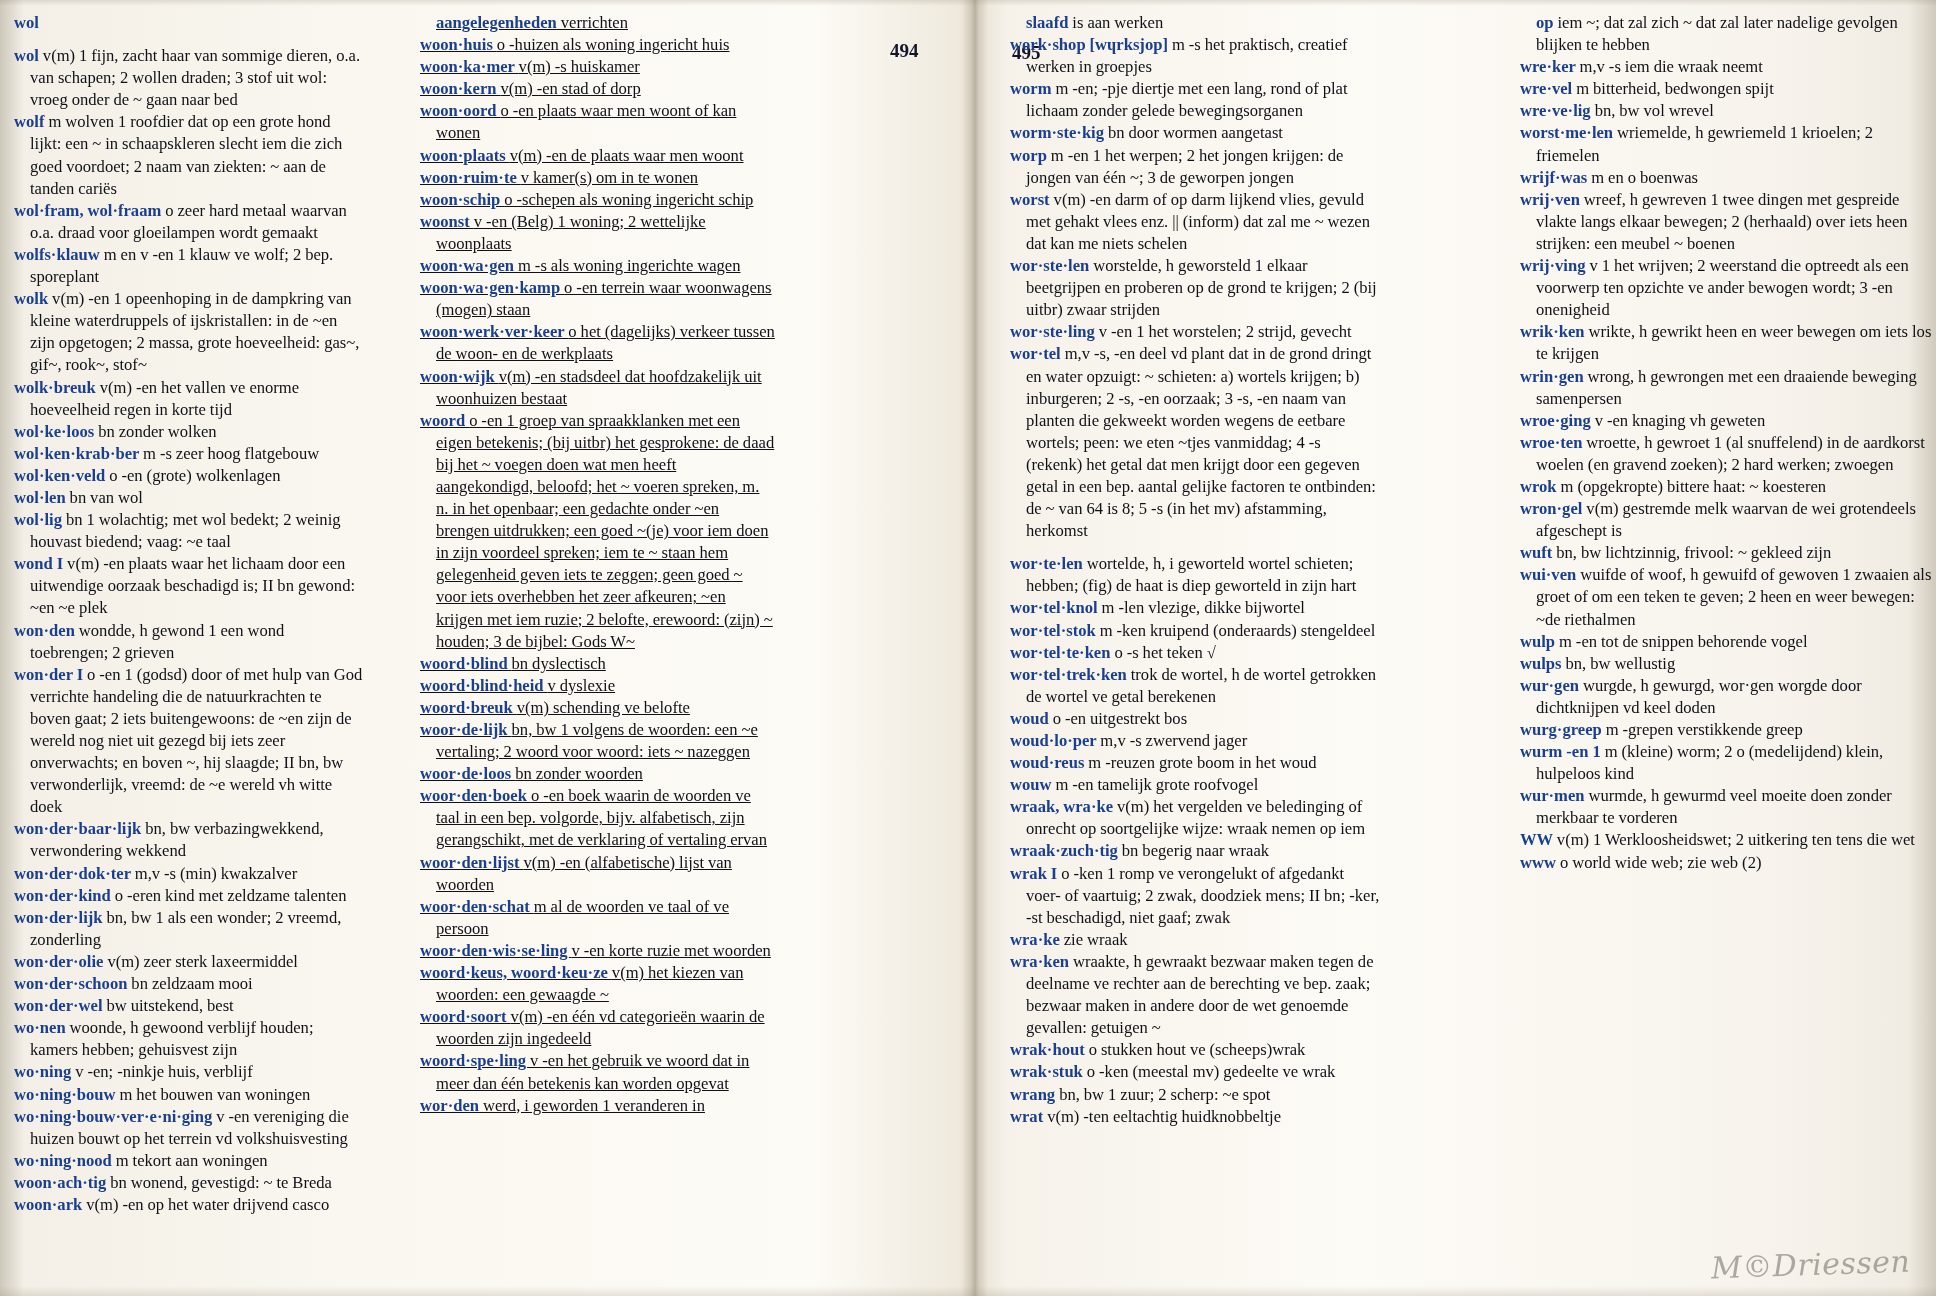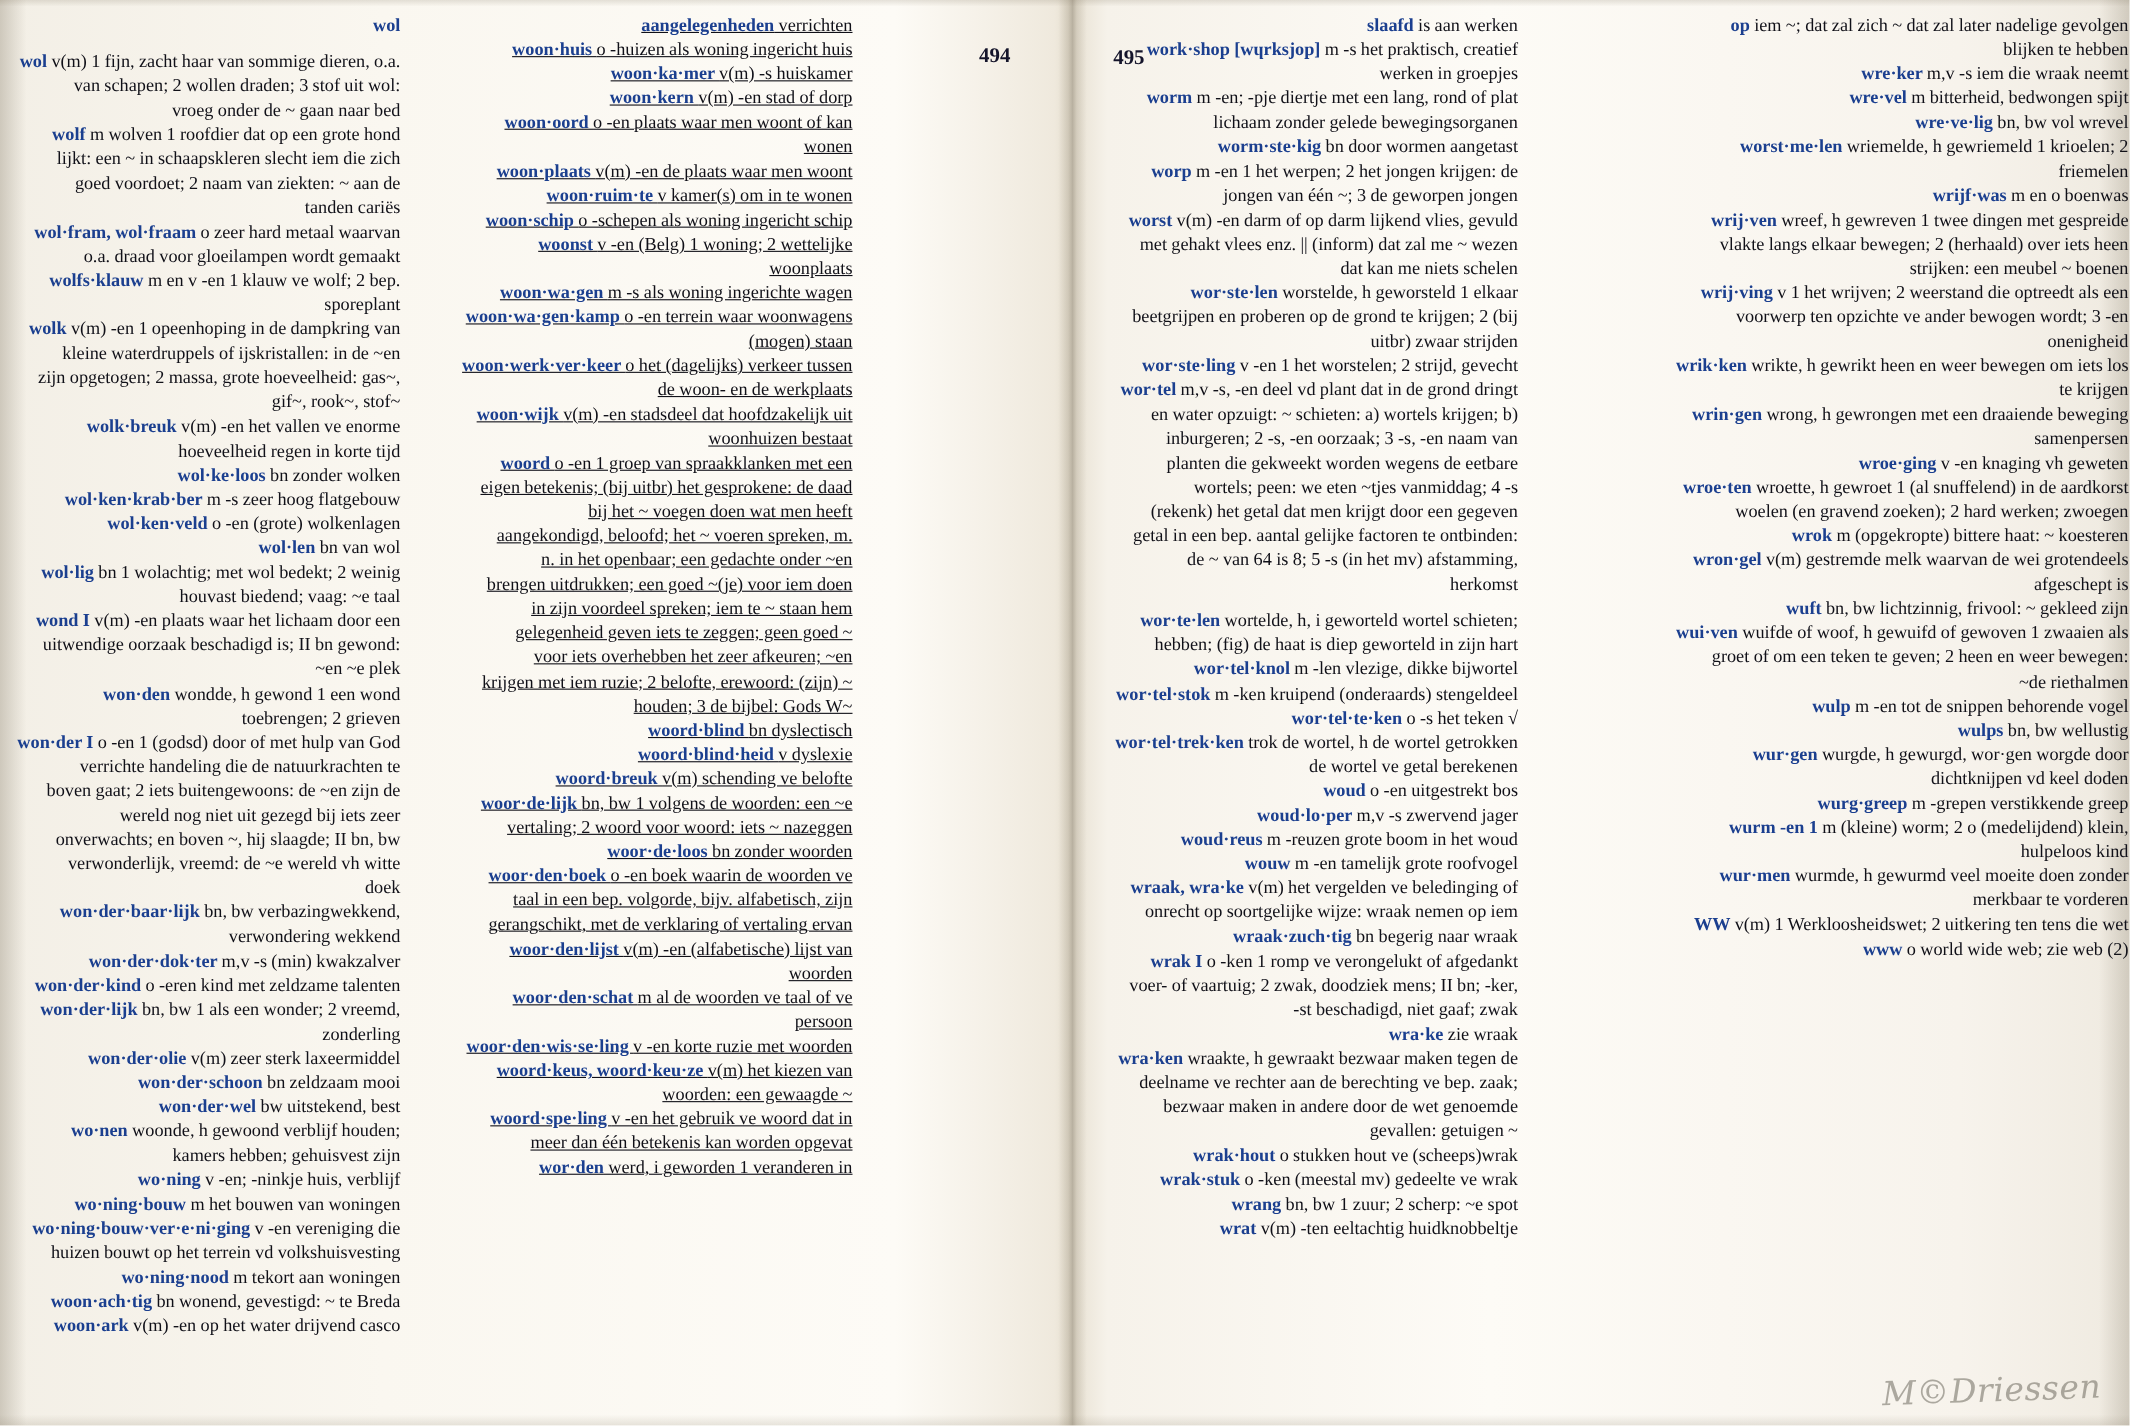--- a/index.html
+++ b/index.html
@@ -51,21 +51,21 @@
   }
   .pagenum.left  { top: 8px;  left: 890px; }
   .pagenum.right { top: 10px; left: 1012px; }
 
   .col {
     position: absolute;
     top: 12px;
     font-size: 16.6px;
     line-height: 22.1px;
     color: #101018;
-    text-align: right;
+    text-align: left;
     word-spacing: -0.2px;
   }
   .col-1 { left: 14px;   width: 350px; }
   .col-2 { left: 420px;  width: 355px; text-decoration: underline; }
   .col-3 { left: 1010px; width: 370px; }
   .col-4 { left: 1520px; width: 415px; }
 
   .entry {
     margin: 0 0 0 0;
     padding: 0;
@@ -167,20 +167,21 @@
     <div class="entry"><span class="hw">woord·blind </span>bn dyslectisch</div>
     <div class="entry"><span class="hw">woord·blind·heid </span>v dyslexie</div>
     <div class="entry"><span class="hw">woord·breuk </span>v(m) schending ve belofte</div>
     <div class="entry"><span class="hw">woor·de·lijk </span>bn, bw 1 volgens de woorden: een ~e vertaling; 2 woord voor woord: iets ~ nazeggen</div>
     <div class="entry"><span class="hw">woor·de·loos </span>bn zonder woorden</div>
     <div class="entry"><span class="hw">woor·den·boek </span>o -en boek waarin de woorden ve taal in een bep. volgorde, bijv. alfabetisch, zijn gerangschikt, met de verklaring of vertaling ervan</div>
     <div class="entry"><span class="hw">woor·den·lijst </span>v(m) -en (alfabetische) lijst van woorden</div>
     <div class="entry"><span class="hw">woor·den·schat </span>m al de woorden ve taal of ve persoon</div>
     <div class="entry"><span class="hw">woor·den·wis·se·ling </span>v -en korte ruzie met woorden</div>
     <div class="entry"><span class="hw">woord·keus, woord·keu·ze </span>v(m) het kiezen van woorden: een gewaagde ~</div>
+    <div class="entry"><span class="hw">woord·soort </span>v(m) -en één vd categorieën waarin de woorden zijn ingedeeld</div>
     <div class="entry"><span class="hw">woord·spe·ling </span>v -en het gebruik ve woord dat in meer dan één betekenis kan worden opgevat</div>
     <div class="entry"><span class="hw">wor·den</span> werd, i geworden 1 veranderen in</div>
   </div>
 
   <div class="col col-3">
     <div class="entry runon"><span class="hw">slaafd</span> is aan werken</div>
     <div class="entry"><span class="hw">work·shop [wɥrksjop] </span>m -s het praktisch, creatief werken in groepjes</div>
     <div class="entry"><span class="hw">worm </span>m -en; -pje diertje met een lang, rond of plat lichaam zonder gelede bewegingsorganen</div>
     <div class="entry"><span class="hw">worm·ste·kig </span>bn door wormen aangetast</div>
     <div class="entry"><span class="hw">worp </span>m -en 1 het werpen; 2 het jongen krijgen: de jongen van één ~; 3 de geworpen jongen</div>

